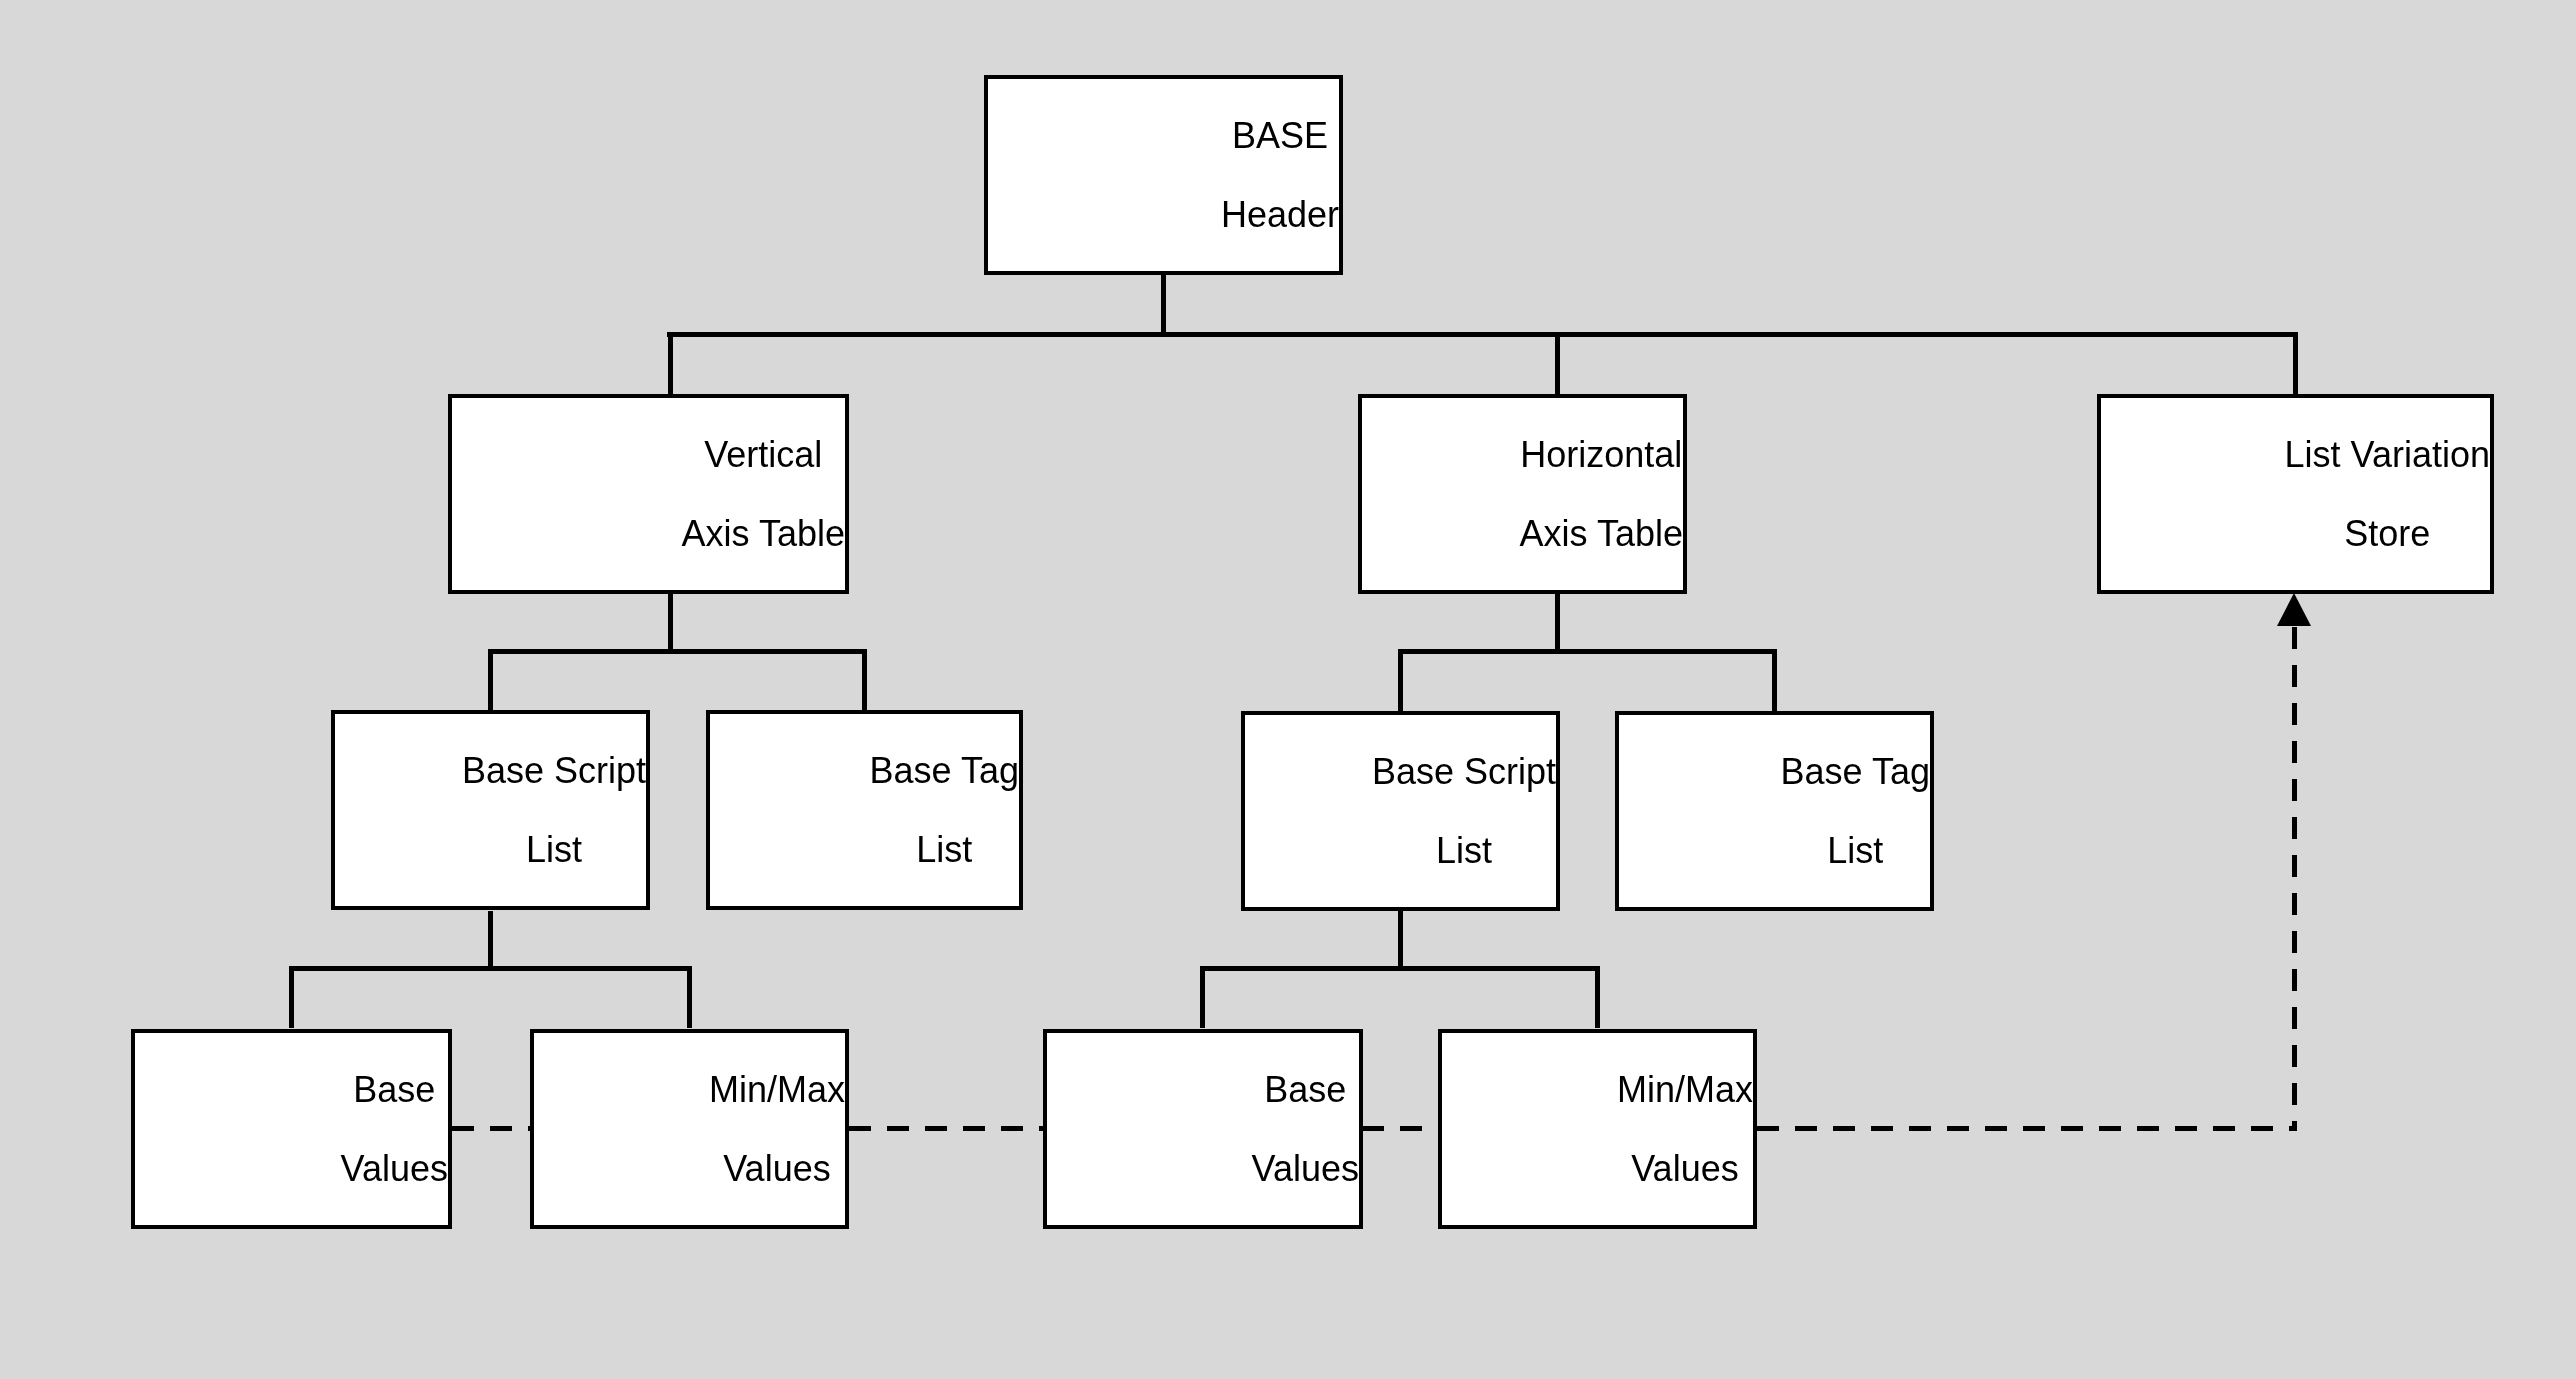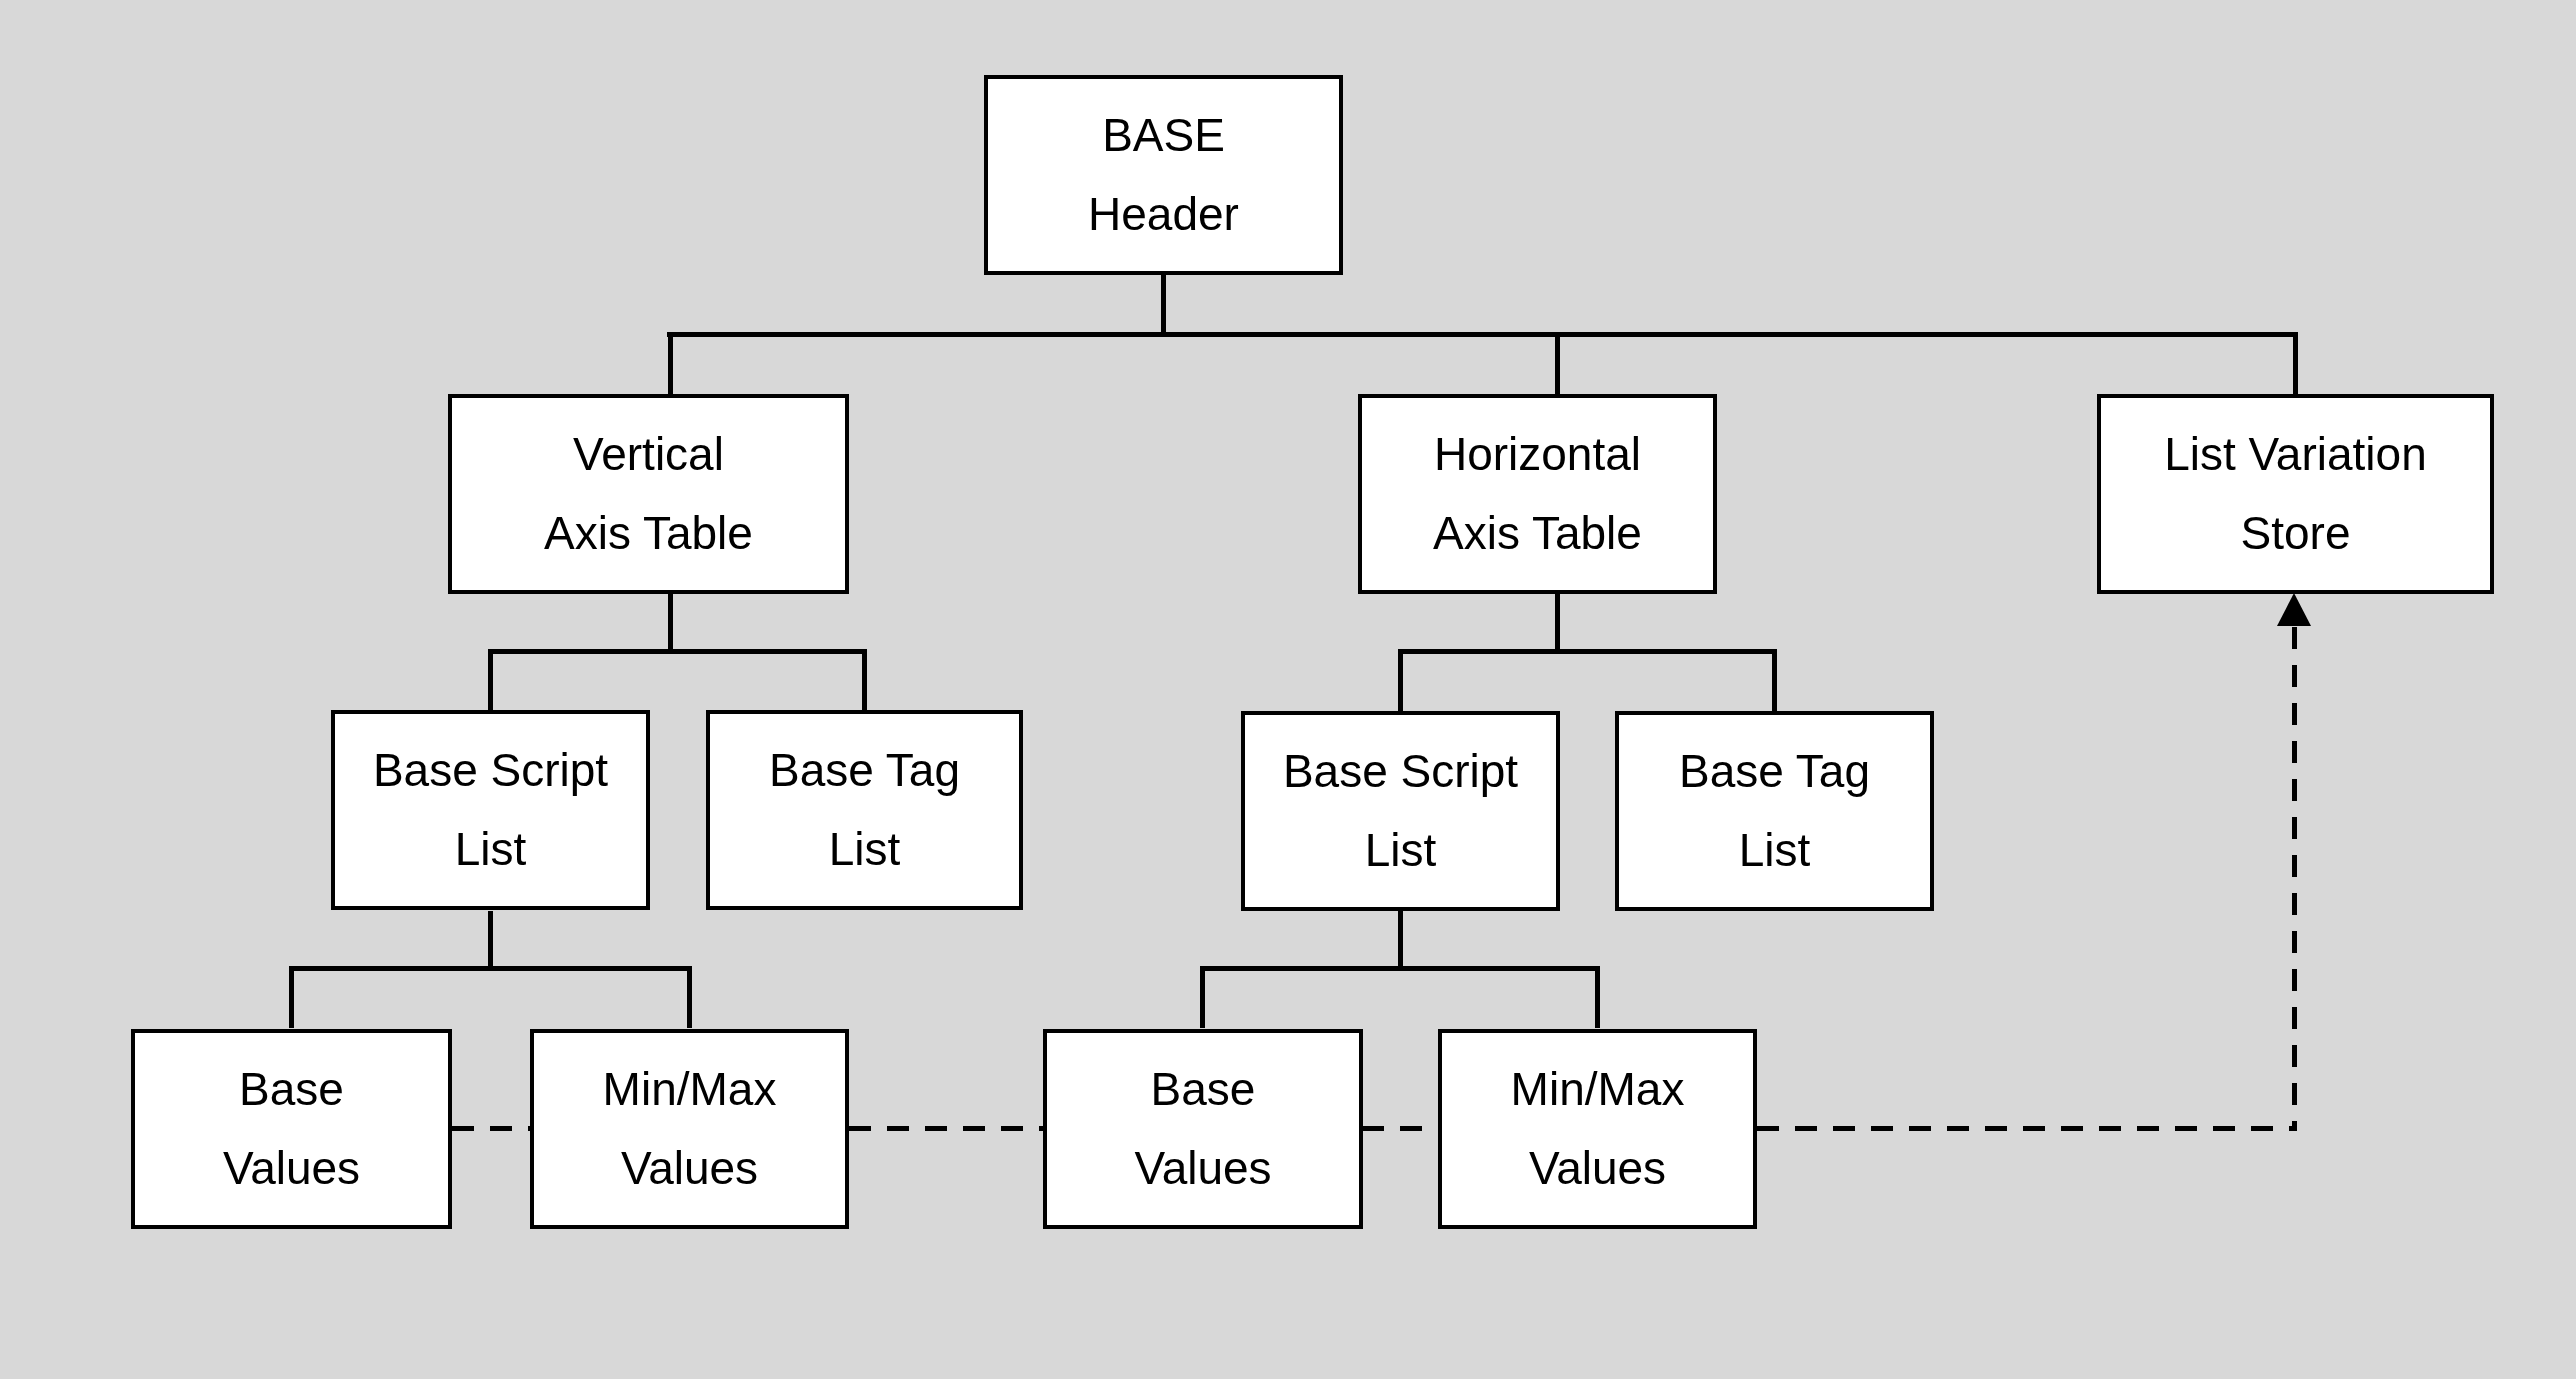--- a/index.html
+++ b/index.html
@@ -14,24 +14,24 @@
     background: var(--bg, #d8d8d8);
     overflow: hidden;
   }
   .node {
     position: absolute;
     box-sizing: border-box;
     background: var(--node-fill, #ffffff);
     border: 4.6px solid var(--line, #000000);
     display: flex;
     align-items: center;
-    justify-content: center;
+    justify-content: flex-end;
     text-align: center;
     color: var(--text, #000000);
-    font-size: 46px;
+    font-size: 36px;
     line-height: 79px;
     white-space: pre-line;
     height: 200px;
   }
   .edge {
     position: absolute;
     background: var(--line, #000000);
   }
   .dash-h {
     position: absolute;
@@ -52,21 +52,21 @@
     width: 0;
     height: 0;
     border-left: 17.5px solid transparent;
     border-right: 17.5px solid transparent;
     border-bottom: 33px solid var(--line, #000000);
   }
 
   
   #n-base-header      { left: 984px; top: 75px;   width: 359px; }
   #n-vertical-axis    { left: 448px;  top: 394px;  width: 401px; }
-  #n-horizontal-axis  { left: 1358px; top: 394px;  width: 359px; }
+  #n-horizontal-axis  { left: 1358px; top: 394px;  width: 329px; }
   #n-item-variation   { left: 2097px; top: 394px;  width: 397px; }
   #n-base-script-v    { left: 331px;  top: 710px;  width: 319px; }
   #n-base-tag-v       { left: 706px;  top: 710px;  width: 317px; }
   #n-base-script-h    { left: 1241px; top: 711px;  width: 319px; }
   #n-base-tag-h       { left: 1615px; top: 711px;  width: 319px; }
   #n-base-values-v    { left: 131px;  top: 1029px; width: 321px; }
   #n-minmax-values-v  { left: 530px;  top: 1029px; width: 319px; }
   #n-base-values-h    { left: 1043px; top: 1029px; width: 320px; }
   #n-minmax-values-h  { left: 1438px; top: 1029px; width: 319px; }
 

